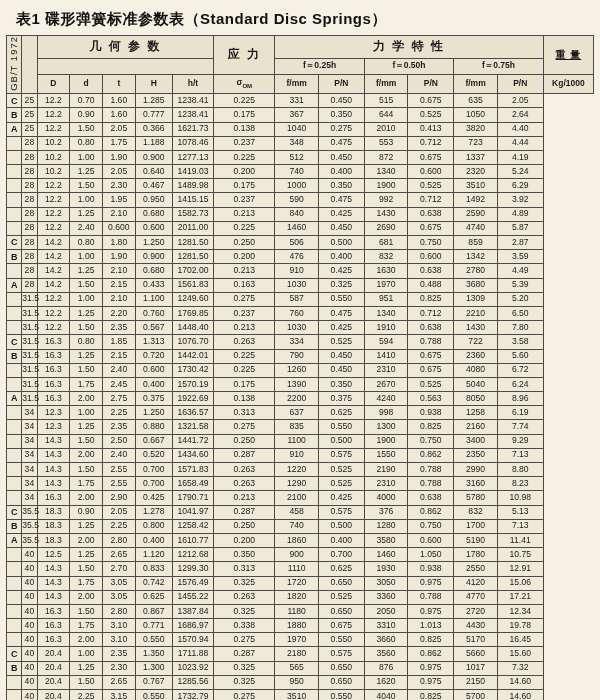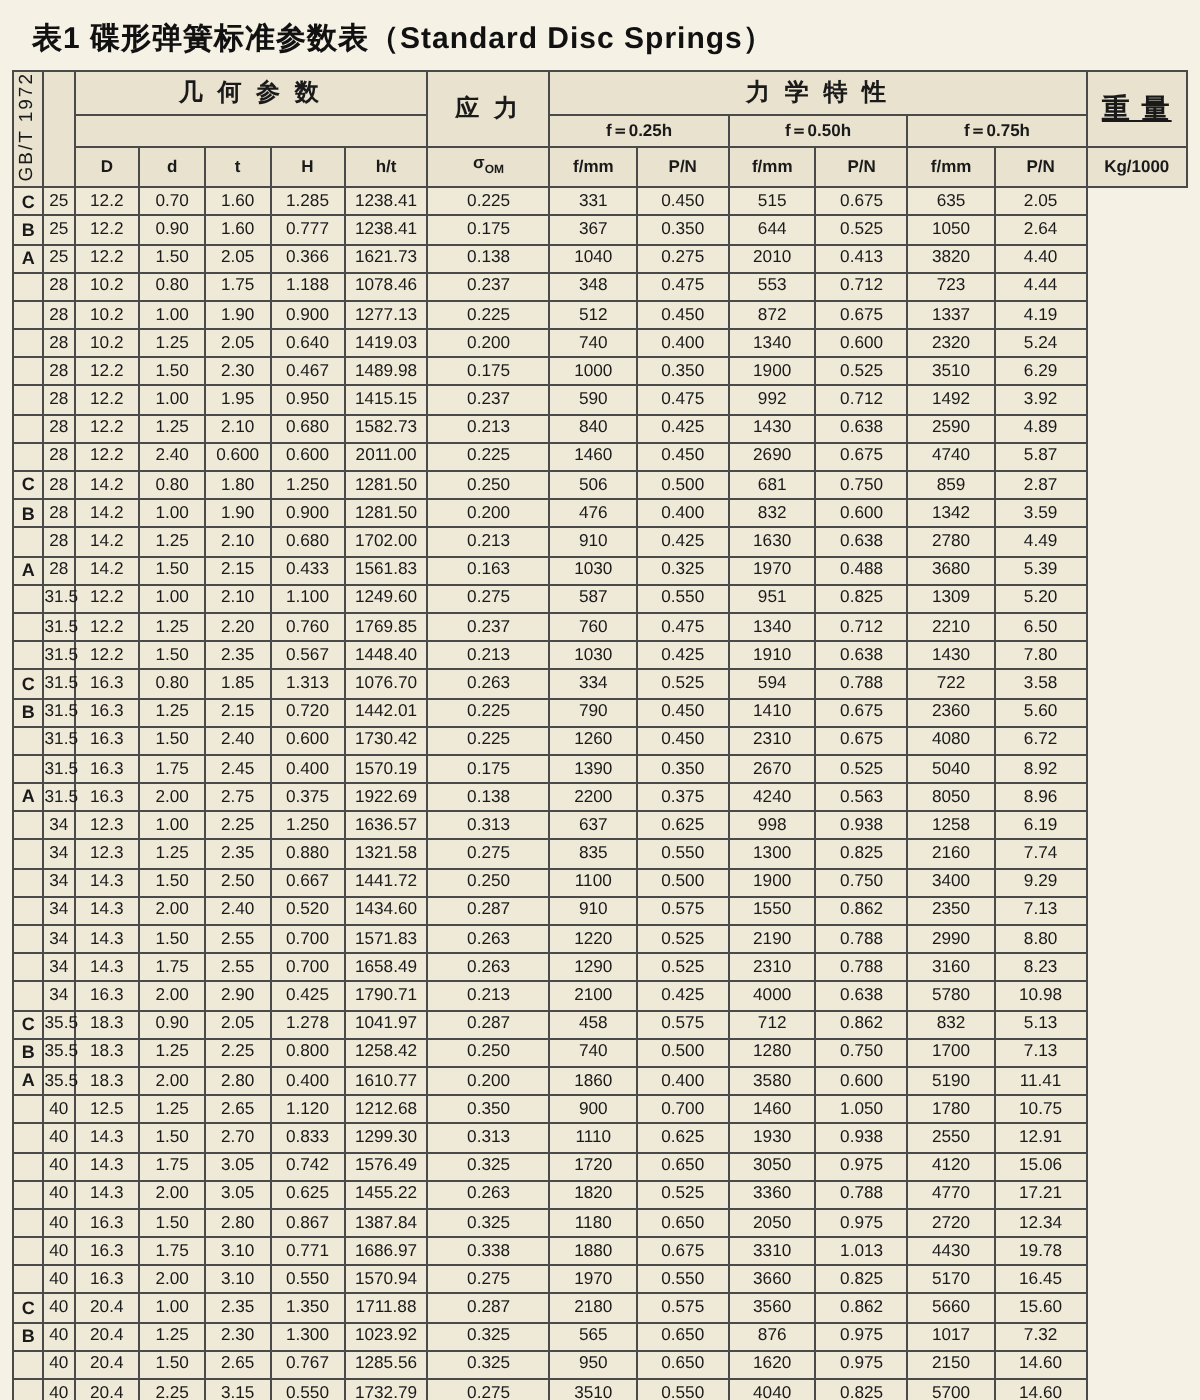--- a/index.html
+++ b/index.html
@@ -38,21 +38,21 @@
     vertical-align:middle;
     line-height:1.15;
     font-weight:normal;
     background:#efe9d8;
   }
   thead td{
     background:#e8e2cf;
     font-weight:bold;
   }
   .hdr-big{font-size:12px;letter-spacing:2px;}
-  .hdr-mid{font-size:14px;letter-spacing:1px;text-decoration:underline;}
+  .hdr-mid{font-size:10px;letter-spacing:1px;text-decoration:underline;}
   .hdr-sm{font-size:8.5px;}
   .sidecell{
     width:14px;
     font-size:9px;
     font-weight:bold;
     background:#e8e2cf;
   }
   .vert{
     writing-mode:vertical-rl;
     text-orientation:mixed;
@@ -464,21 +464,21 @@
           <td class="num">1.75</td>
           <td class="num">2.45</td>
           <td class="num">0.400</td>
           <td class="num">1570.19</td>
           <td class="num">0.175</td>
           <td class="num">1390</td>
           <td class="num">0.350</td>
           <td class="num">2670</td>
           <td class="num">0.525</td>
           <td class="num">5040</td>
-          <td class="num">8.92</td>
+          <td class="num">6.24</td>
         </tr>
         <tr>
           <td class="rowlabel">A</td>
           <td class="num">31.5</td>
           <td class="num">16.3</td>
           <td class="num">2.00</td>
           <td class="num">2.75</td>
           <td class="num">0.375</td>
           <td class="num">1922.69</td>
           <td class="num">0.138</td>
@@ -605,21 +605,21 @@
           <td class="rowlabel">C</td>
           <td class="num">35.5</td>
           <td class="num">18.3</td>
           <td class="num">0.90</td>
           <td class="num">2.05</td>
           <td class="num">1.278</td>
           <td class="num">1041.97</td>
           <td class="num">0.287</td>
           <td class="num">458</td>
           <td class="num">0.575</td>
-          <td class="num">712</td>
+          <td class="num">376</td>
           <td class="num">0.862</td>
           <td class="num">832</td>
           <td class="num">5.13</td>
         </tr>
         <tr>
           <td class="rowlabel">B</td>
           <td class="num">35.5</td>
           <td class="num">18.3</td>
           <td class="num">1.25</td>
           <td class="num">2.25</td>

